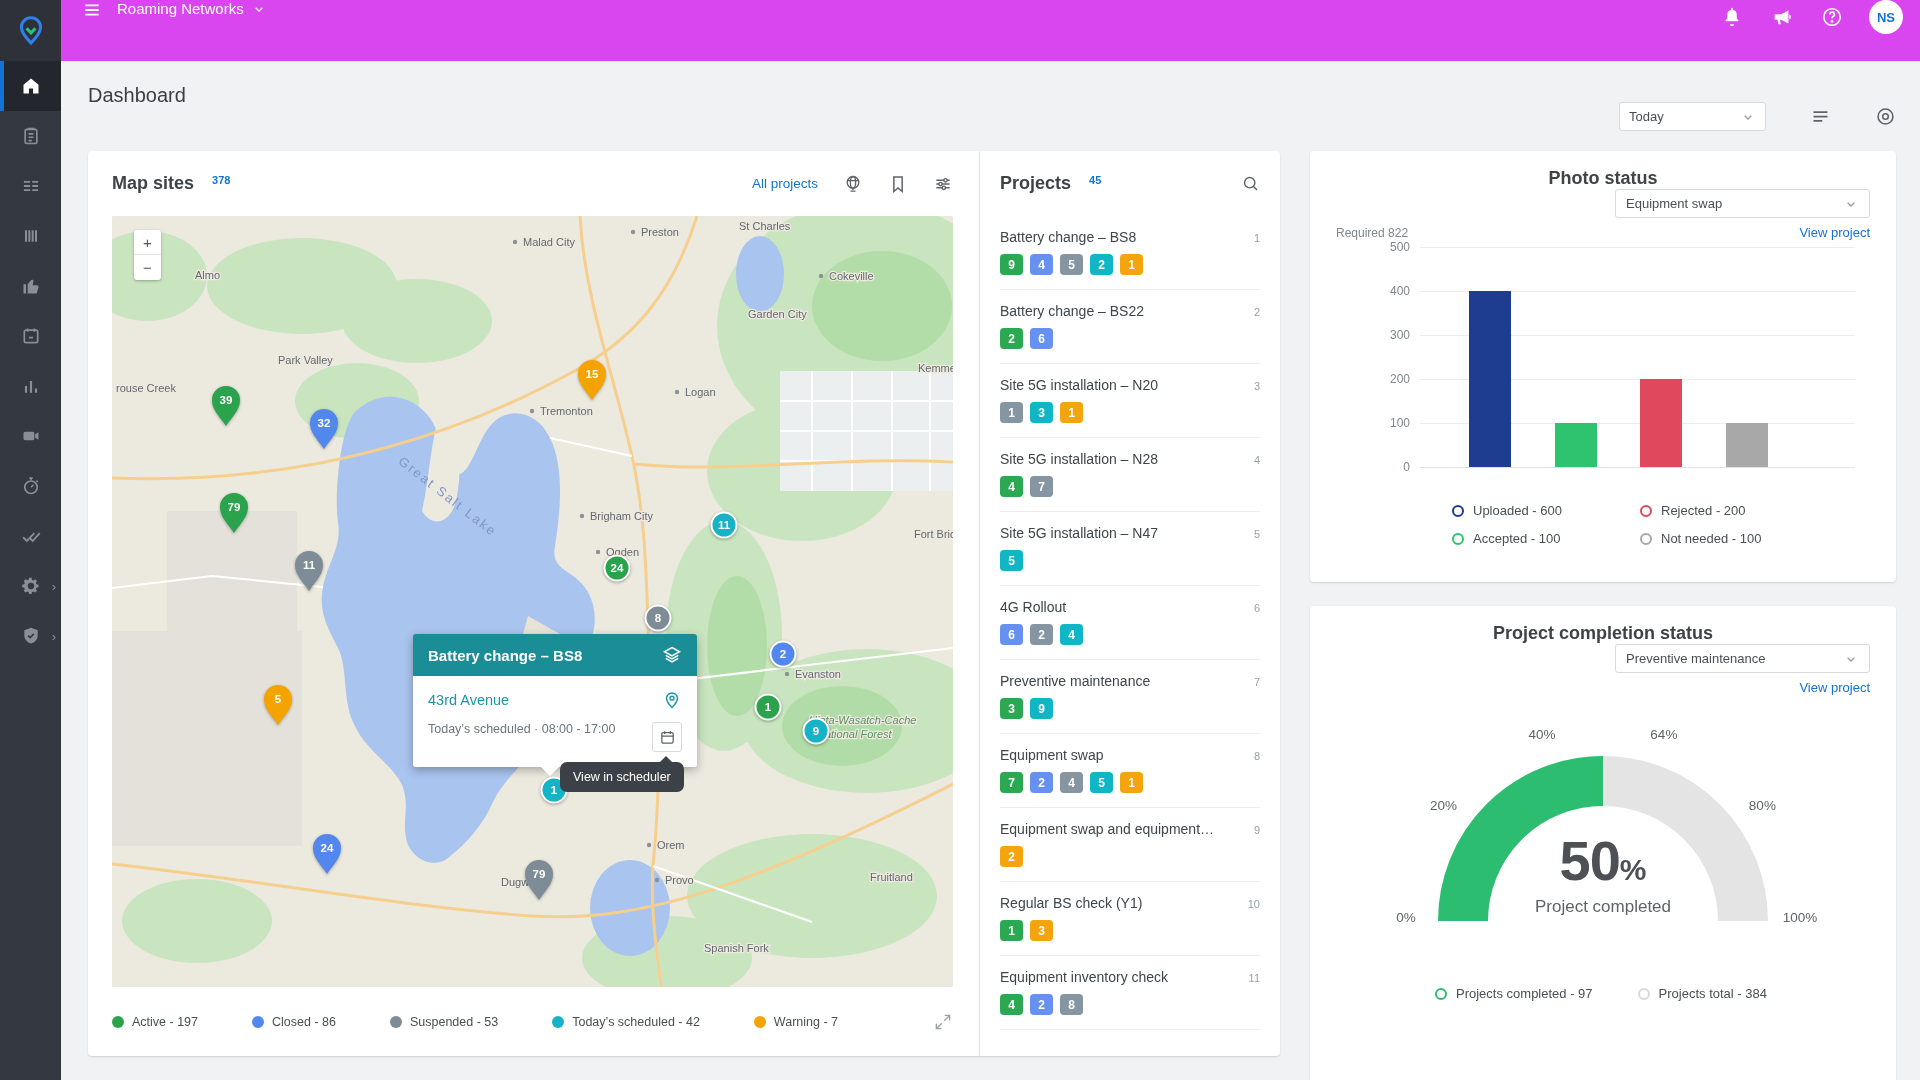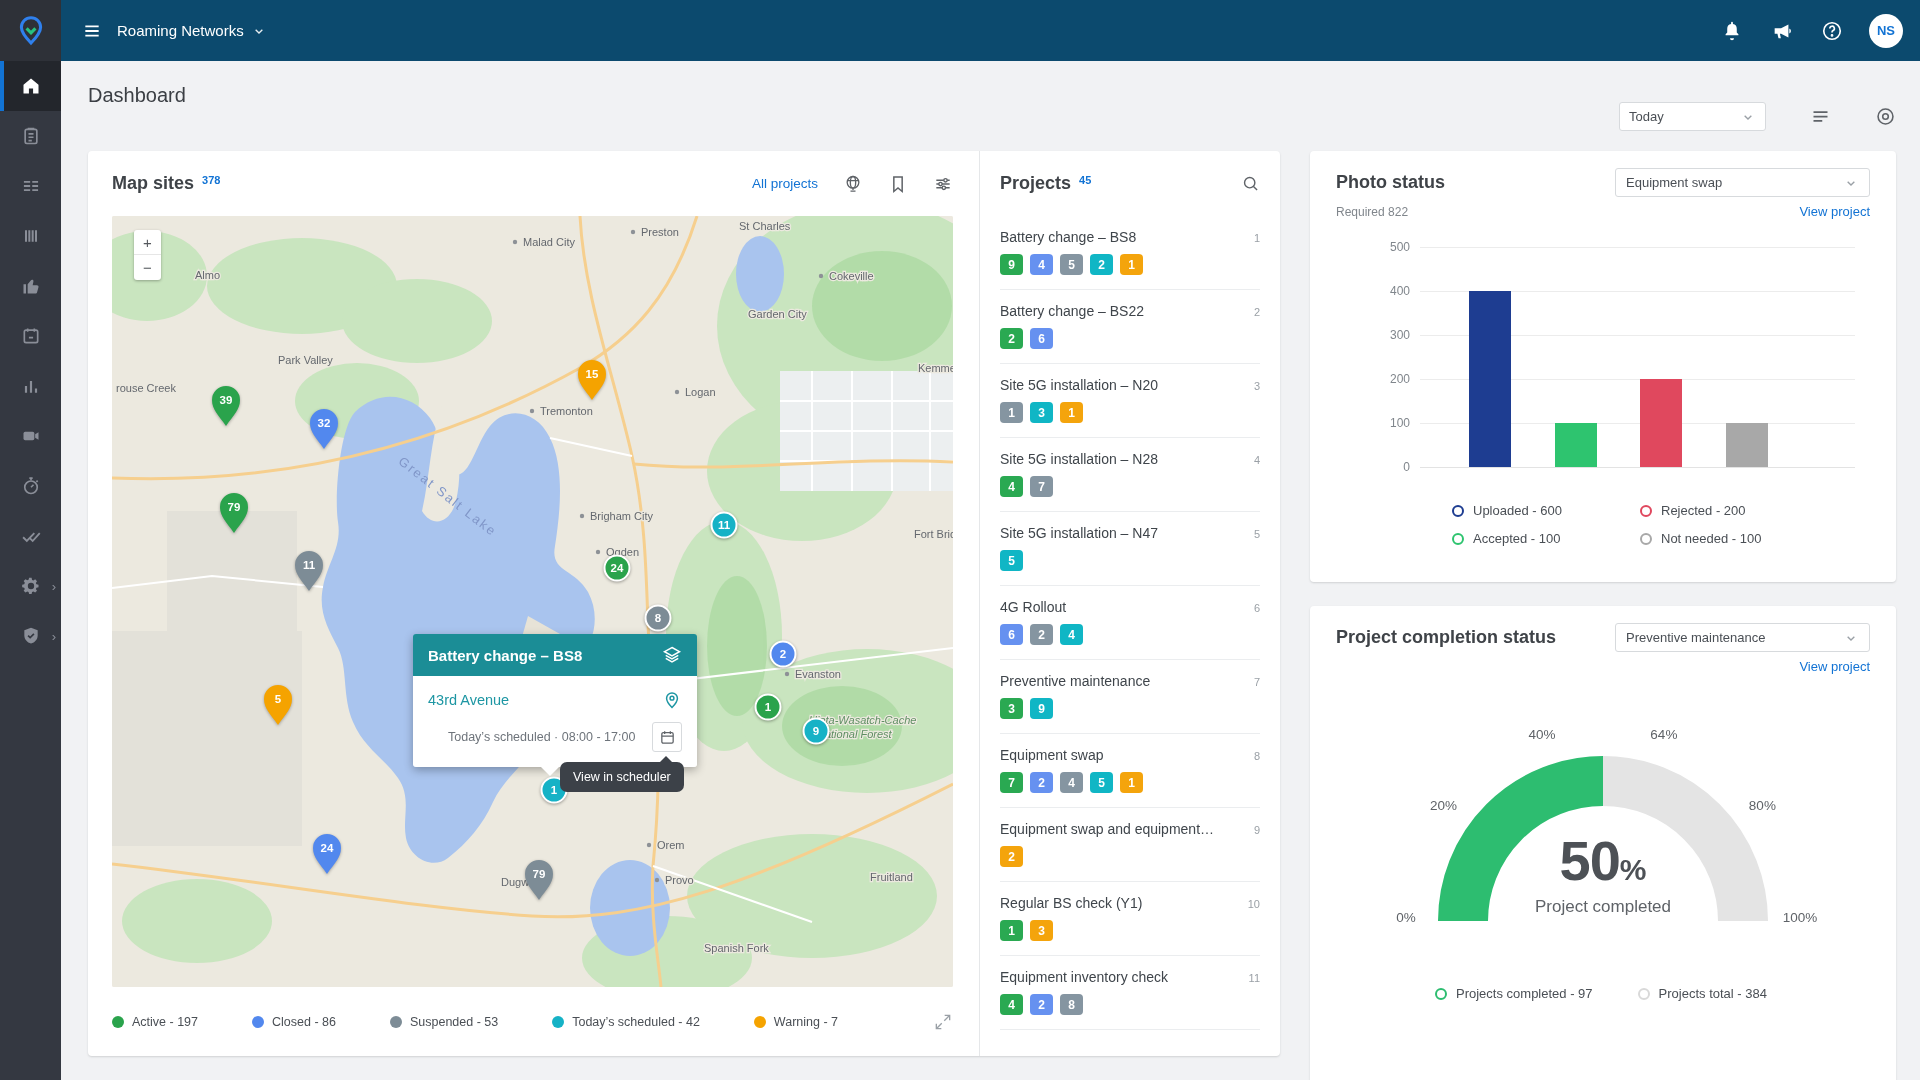--- a/index.html
+++ b/index.html
@@ -1,21 +1,21 @@
 <!DOCTYPE html>
 <html><head>
 <meta charset="utf-8">
 <style>
   * { box-sizing: border-box; margin: 0; padding: 0; }
   html,body { width:1920px; height:1080px; overflow:hidden;
     font-family:"Liberation Sans","DejaVu Sans",sans-serif; background:#f1f2f4; color:#3c4043; }
 
   
-  .topbar { position:fixed; top:0; left:0; right:0; height:61px; background:#0c4a6e;
-    display:flex; align-items:center; z-index:50; }
+  .topbar { position:fixed; top:0; left:0; right:0; height:61px; background:#d946ef;
+    display:flex; align-items:flex-start; z-index:50; }
   .logo { width:61px; height:61px; background:#2e3138; display:flex; align-items:center; justify-content:center; flex:none; }
   .logo svg { width:32px; height:32px; }
   .hamburger { margin-left:21px; width:20px; height:20px; color:#fff; cursor:pointer; }
   .brand { color:#fff; font-size:15px; margin-left:15px; display:flex; align-items:center; gap:7px; cursor:pointer; }
   .brand .chev-ic { width:16px; height:16px; opacity:.9; }
   .topbar-right { margin-left:auto; display:flex; align-items:center; padding-right:17px; }
   .tb-icon { width:22px; height:22px; color:#fff; margin-left:28px; cursor:pointer; }
   .avatar { width:34px; height:34px; border-radius:50%; background:#fff; color:#1273d4; font-weight:bold;
     font-size:13px; display:flex; align-items:center; justify-content:center; margin-left:26px; cursor:pointer; }
 
@@ -40,21 +40,21 @@
   .hdr-icon { width:21px; height:21px; color:#5f6368; margin-left:44px; cursor:pointer; }
 
   .content { display:flex; padding:0 24px 24px 27px; }
   .card { background:#fff; border-radius:4px; box-shadow:0 1px 2px rgba(60,64,67,.18); }
 
   
   .card-left { width:1192px; height:905px; display:flex; }
   .map-section { width:891px; padding:0 26px 0 24px; flex:none; }
   .sec-header { height:65px; display:flex; align-items:center; }
   .sec-title { font-size:18px; font-weight:600; color:#3f4348; }
-  .sup { font-size:11px; font-weight:600; color:#1273d4; vertical-align:top; position:relative; top:-4px; margin-left:8px; }
+  .sup { font-size:11px; font-weight:600; color:#1273d4; vertical-align:top; position:relative; top:-4px; margin-left:18px; }
   .map-header-right { margin-left:auto; display:flex; align-items:center; gap:25px; }
   .link { color:#1273d4; font-size:13.5px; text-decoration:none; cursor:pointer; }
   .mh-icon { width:20px; height:20px; color:#5f6368; cursor:pointer; }
 
   .map-box { position:relative; width:841px; height:771px; overflow:hidden; border-radius:2px; background:#ece9df; }
   .map-svg { display:block; }
   .map-svg text { font-family:"Liberation Sans","DejaVu Sans",sans-serif; }
   .map-svg .place { fill:#64686e; font-size:11px; paint-order:stroke; stroke:#ece9df; stroke-width:2.5px; }
   .map-svg .place.forest { fill:#5f8f63; font-style:italic; }
   .map-marker { cursor:pointer; }
@@ -71,21 +71,21 @@
     box-shadow:0 3px 10px rgba(0,0,0,.3); z-index:5; }
   .popup-header { height:42px; background:#1b8d96; border-radius:3px 3px 0 0; color:#fff;
     display:flex; align-items:center; justify-content:space-between; padding:0 15px; font-size:15px; font-weight:600; }
   .popup-header .mh-icon { color:#fff; }
   .popup-body { background:#fff; border-radius:0 0 3px 3px; padding:14px 15px 15px; position:relative; }
   .popup-body::after { content:''; position:absolute; left:128px; bottom:-9px;
     border:9px solid transparent; border-top-color:#fff; border-bottom:0; }
   .popup-row1 { display:flex; align-items:center; justify-content:space-between; }
   .popup-addr { color:#1d96a3; font-size:14.5px; cursor:pointer; text-decoration:none; }
   .popup-row1 .mh-icon { color:#1d96a3; }
-  .popup-row2 { display:flex; align-items:center; justify-content:space-between; margin-top:12px;margin-left:20px; }
+  .popup-row2 { display:flex; justify-content:space-between; margin-top:12px; }
   .popup-sched { font-size:12.5px; color:#6e747b; }
   .cal-btn { width:30px; height:30px; background:#fff; border:1px solid #d7dadd; border-radius:3px;
     color:#5f6368; display:flex; align-items:center; justify-content:center; cursor:pointer; }
   .cal-btn svg { width:17px; height:17px; }
 
   .map-tooltip { position:absolute; left:448px; top:546px; background:#3c4148; color:#fff; font-size:12.5px;
     padding:8px 13px; border-radius:7px; z-index:6; white-space:nowrap; }
   .map-tooltip::before { content:''; position:absolute; top:-6px; left:100px;
     border:6px solid transparent; border-bottom-color:#3c4148; border-top:0; }
 
@@ -104,21 +104,21 @@
   .proj-index { margin-left:auto; font-size:11px; color:#9aa0a6; }
   .badges { display:flex; gap:7px; margin-top:9px; }
   .badge { min-width:23px; height:21px; border-radius:4px; color:#fff; font-weight:bold; font-size:12px;
     display:inline-flex; align-items:center; justify-content:center; padding:0 4px; }
 
   
   .right-col { margin-left:30px; display:flex; flex-direction:column; gap:24px; width:586px; flex:none; }
   .panel { position:relative; padding:0 26px; }
   .photo-card { height:431px; }
   .completion-card { height:578px; }
-  .panel-header { display:flex; align-items:center; padding-top:17px; }
+  .panel-header { display:flex; align-items:center; padding-top:17px;flex-direction:column; }
   .panel-title { font-size:18px; font-weight:600; color:#3f4348; }
   .select-lg { margin-left:auto; width:255px; height:29px; border:1px solid #d7dadd; border-radius:3px;
     display:flex; align-items:center; justify-content:space-between; padding:0 10px; font-size:13px; color:#4a4f55;
     background:#fff; cursor:pointer; }
   .panel-sub-row { display:flex; align-items:center; margin-top:7px; }
   .required { font-size:12px; color:#80868c; }
   .view-link { margin-left:auto; font-size:13px; }
 
   
   .plot { position:absolute; left:110px; top:96px; width:435px; height:220px; }

